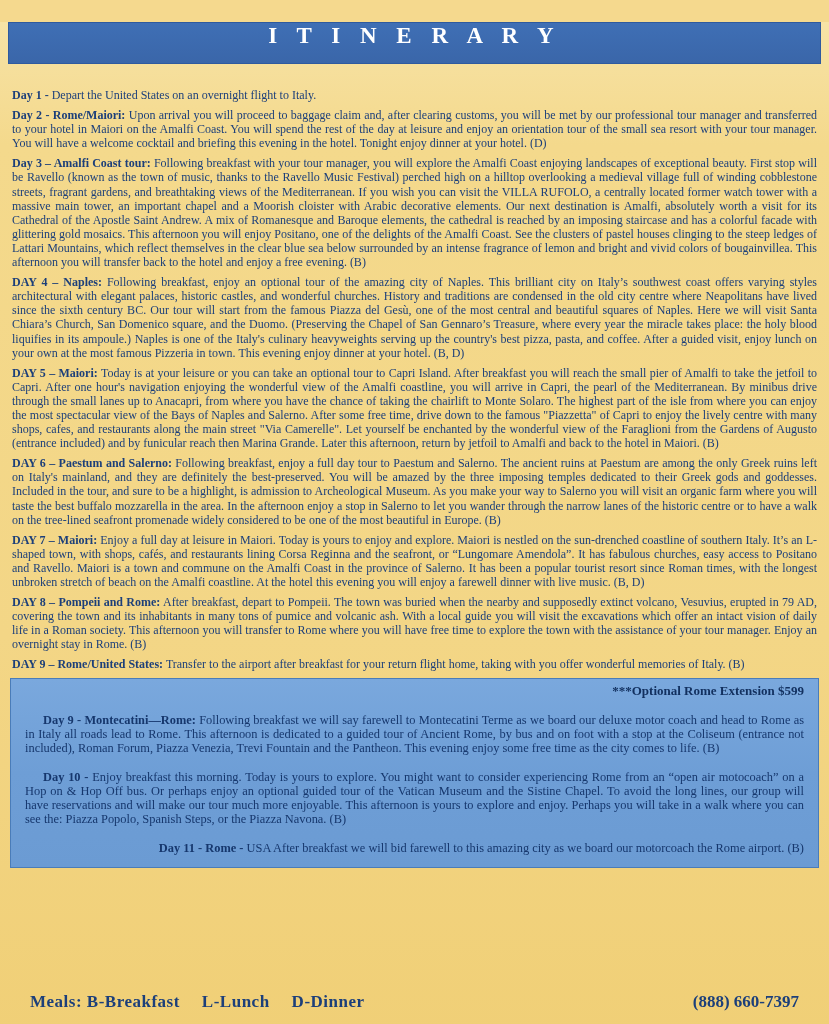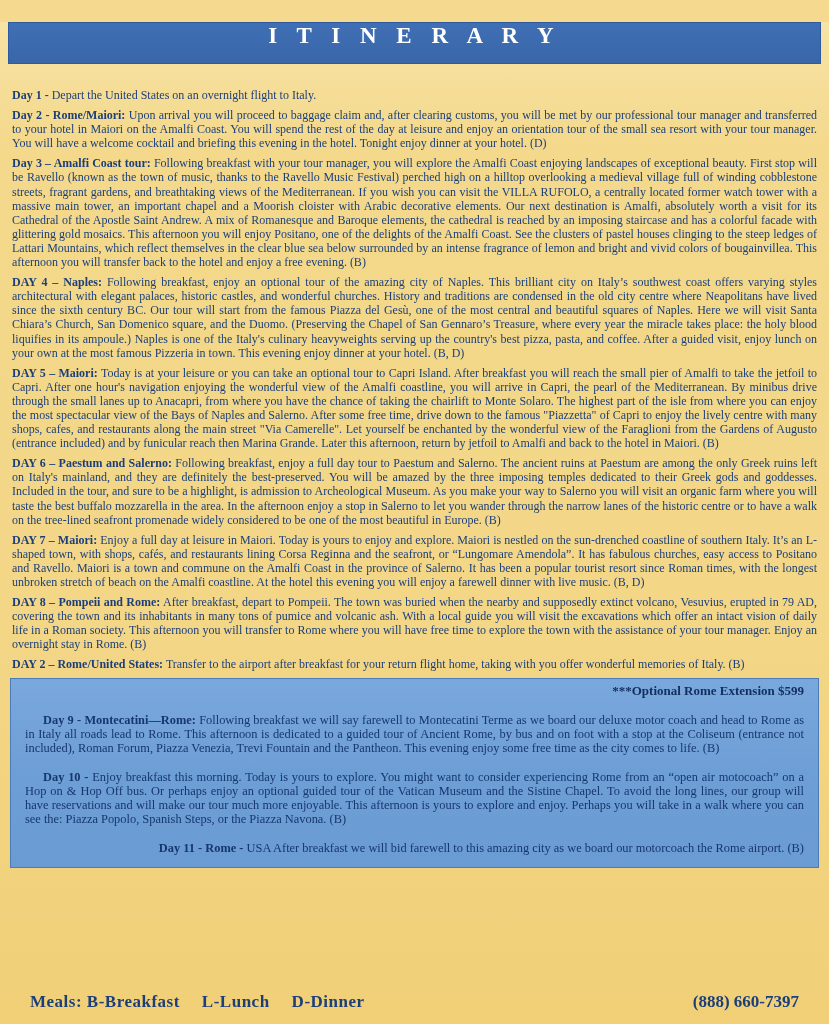--- a/index.html
+++ b/index.html
@@ -124,21 +124,21 @@
 
   <div class="content">
     <p class="day-para"><span class="day-label">Day 1 - </span><span>Depart the United States on an overnight flight to Italy.</span></p>
     <p class="day-para"><span class="day-label">Day 2 - Rome/Maiori:</span><span> Upon arrival you will proceed to baggage claim and, after clearing customs, you will be met by our professional tour manager and transferred to your hotel in Maiori on the Amalfi Coast. You will spend the rest of the day at leisure and enjoy an orientation tour of the small sea resort with your tour manager. You will have a welcome cocktail and briefing this evening in the hotel. Tonight enjoy dinner at your hotel. (D)</span></p>
     <p class="day-para"><span class="day-label">Day 3 – Amalfi Coast tour:</span><span> Following breakfast with your tour manager, you will explore the Amalfi Coast enjoying landscapes of exceptional beauty. First stop will be Ravello (known as the town of music, thanks to the Ravello Music Festival) perched high on a hilltop overlooking a medieval village full of winding cobblestone streets, fragrant gardens, and breathtaking views of the Mediterranean. If you wish you can visit the VILLA RUFOLO, a centrally located former watch tower with a massive main tower, an important chapel and a Moorish cloister with Arabic decorative elements. Our next destination is Amalfi, absolutely worth a visit for its Cathedral of the Apostle Saint Andrew. A mix of Romanesque and Baroque elements, the cathedral is reached by an imposing staircase and has a colorful facade with glittering gold mosaics. This afternoon you will enjoy Positano, one of the delights of the Amalfi Coast. See the clusters of pastel houses clinging to the steep ledges of Lattari Mountains, which reflect themselves in the clear blue sea below surrounded by an intense fragrance of lemon and bright and vivid colors of bougainvillea. This afternoon you will transfer back to the hotel and enjoy a free evening. (B)</span></p>
     <p class="day-para"><span class="day-label">DAY 4 – Naples:</span><span> Following breakfast, enjoy an optional tour of the amazing city of  Naples. This brilliant city on Italy’s southwest coast offers varying styles architectural with elegant palaces, historic castles, and wonderful churches. History and traditions are condensed in the old city centre where Neapolitans have lived since the sixth century BC. Our tour will start from the famous Piazza del Gesù, one of the most central and beautiful squares of Naples. Here we will visit Santa Chiara’s Church, San Domenico square, and the Duomo. (Preserving the Chapel of San Gennaro’s Treasure, where every year the miracle takes place: the holy blood liquifies in its ampoule.) Naples is one of the Italy's culinary heavyweights serving up the country's best pizza, pasta, and coffee. After a guided visit, enjoy lunch on your own  at the most famous Pizzeria in town. This evening enjoy dinner at your hotel. (B, D)</span></p>
     <p class="day-para"><span class="day-label">DAY 5 – Maiori:</span><span> Today is at your leisure or you can take an optional tour to Capri Island. After breakfast you will reach the small pier of Amalfi to take the jetfoil to Capri. After one hour's navigation enjoying the wonderful view of the Amalfi coastline, you will arrive in Capri, the pearl of the Mediterranean. By minibus drive through the small lanes up to Anacapri, from where you have the chance of taking the chairlift to Monte Solaro. The highest part of the isle from where you can enjoy the most spectacular view of the Bays of Naples and Salerno. After some free time, drive down to the famous "Piazzetta" of Capri to enjoy the lively centre with many shops, cafes, and restaurants along the main street "Via Camerelle". Let yourself be enchanted by the wonderful view of the Faraglioni from the Gardens of Augusto (entrance included) and by funicular reach then Marina Grande. Later this afternoon, return by jetfoil to Amalfi and back to the hotel in Maiori. (B)</span></p>
     <p class="day-para"><span class="day-label">DAY 6 – Paestum and Salerno:</span><span> Following breakfast, enjoy a full day tour to Paestum and Salerno. The ancient ruins at Paestum are among the only Greek ruins left on Italy's mainland, and they are definitely the best-preserved. You will be amazed by the three imposing temples dedicated to their Greek gods and goddesses. Included in the tour, and sure to be a highlight, is admission to Archeological Museum. As you make your way to Salerno you will visit an organic farm where you will taste the best buffalo mozzarella in the area. In the afternoon enjoy a stop in Salerno to let you wander through the narrow lanes of the historic centre or to have a walk on the tree-lined seafront promenade widely considered to be one of the most beautiful in Europe. (B)</span></p>
     <p class="day-para"><span class="day-label">DAY 7 – Maiori:</span><span> Enjoy a full day at leisure in Maiori. Today is yours to enjoy and explore. Maiori is nestled on the sun-drenched coastline of southern Italy. It’s an L-shaped town, with shops, cafés, and restaurants lining Corsa Reginna and the seafront, or “Lungomare Amendola”. It has fabulous churches, easy access to Positano and Ravello. Maiori is a town and commune on the Amalfi Coast in the province of Salerno. It has been a popular tourist resort since Roman times, with the longest unbroken stretch of beach on the Amalfi coastline. At the hotel this evening you will enjoy a farewell dinner with live music. (B, D)</span></p>
     <p class="day-para"><span class="day-label">DAY 8 – Pompeii and Rome:</span><span> After breakfast, depart to Pompeii. The town was buried when the nearby and supposedly extinct volcano, Vesuvius, erupted in 79 AD, covering the town and its inhabitants in many tons of pumice and volcanic ash. With a local guide you will visit the excavations which offer an intact vision of daily life in a Roman society. This afternoon you will transfer to Rome where you will have free time to explore the town with the assistance of your tour manager. Enjoy an overnight stay in Rome. (B)</span></p>
-    <p class="day-para"><span class="day-label">DAY 2 – Rome/United States:</span><span> Transfer to the airport after breakfast for your return flight home, taking with you offer wonderful memories of Italy. (B)</span></p>
+    <p class="day-para"><span class="day-label">DAY 9 – Rome/United States:</span><span> Transfer to the airport after breakfast for your return flight home, taking with you offer wonderful memories of Italy. (B)</span></p>
   </div>
 
   <div class="ext-box">
     <div class="ext-title">***Optional Rome Extension $599</div>
     <p class="ext-para"><span class="b">Day 9 - Montecatini—Rome:</span><span> Following breakfast we will say farewell to Montecatini Terme as we board our deluxe motor coach and head to Rome as in Italy all roads lead to Rome. This afternoon is dedicated to a guided tour of Ancient Rome, by bus and on foot with a stop at the Coliseum (entrance not included), Roman Forum, Piazza Venezia, Trevi Fountain  and the Pantheon. This evening enjoy some free time as the city comes to life.  (B)</span></p>
     <p class="ext-para"><span class="b">Day 10 -</span><span> Enjoy breakfast this morning. Today is yours to explore. You might want to consider experiencing Rome from an “open air motocoach” on a Hop on &amp; Hop Off bus. Or perhaps enjoy an optional guided tour of the Vatican Museum and the Sistine Chapel. To avoid the long lines, our group will have reservations and will make our tour much more enjoyable. This afternoon is yours to explore and enjoy. Perhaps you will take in a walk where you can see the:  Piazza Popolo, Spanish Steps, or the Piazza Navona. (B)</span></p>
     <p class="ext-para center"><span class="b">Day 11 - Rome -</span><span> USA  After breakfast we will bid farewell to this amazing city as we board our motorcoach the Rome airport. (B)</span></p>
   </div>
 
   <div class="footer">

